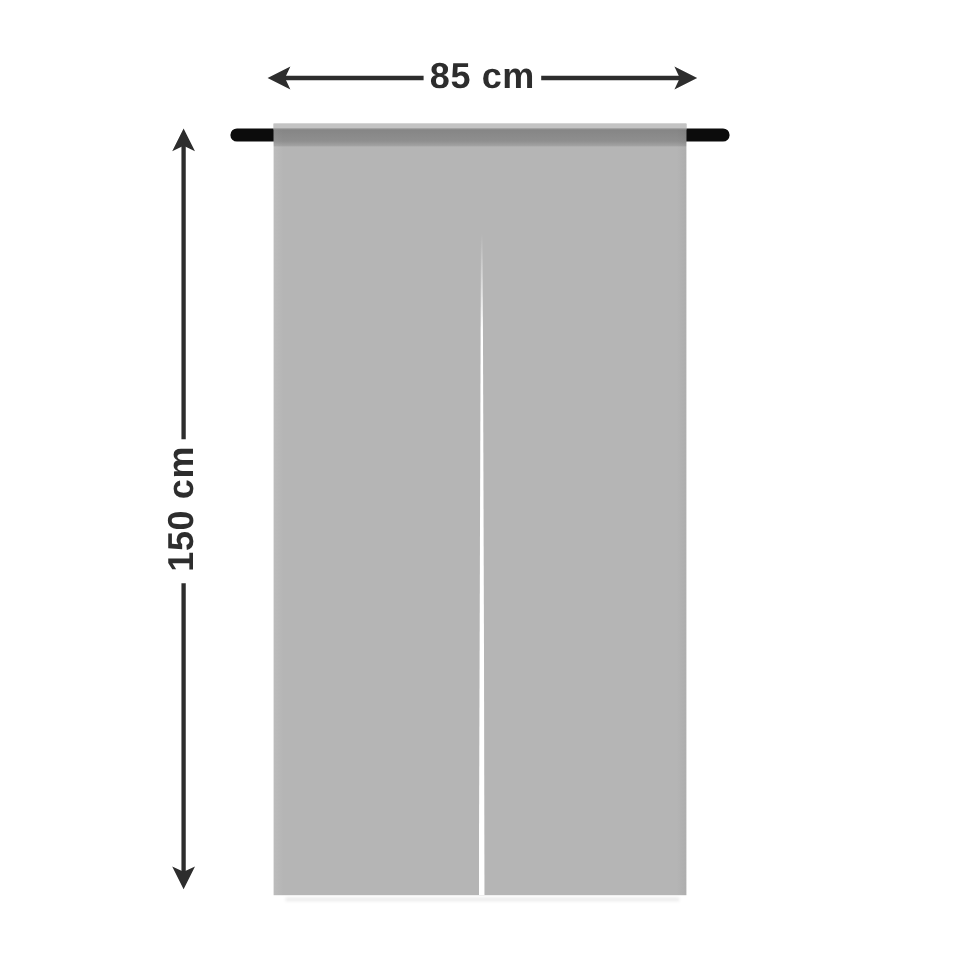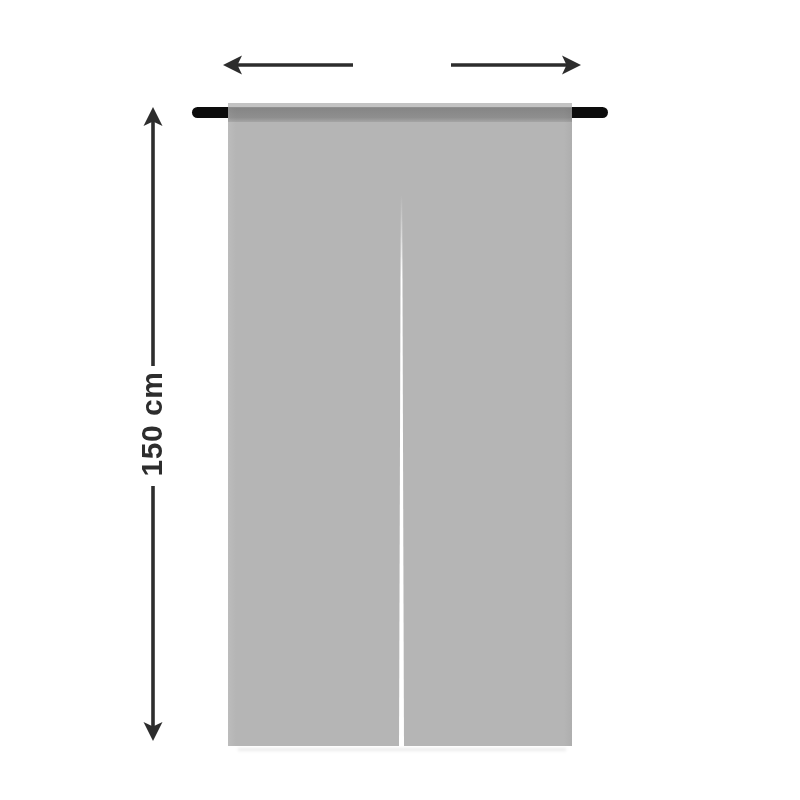--- a/index.html
+++ b/index.html
@@ -136,20 +136,21 @@
   </div>
 
   <svg class="dim-svg dim-top" width="364" height="28" viewBox="0 0 364 28">
     <g fill="#2d2d2d" stroke="#2d2d2d">
       <line x1="15" y1="14" x2="133" y2="14" stroke-width="3.6"></line>
       <line x1="231" y1="14" x2="349" y2="14" stroke-width="3.6"></line>
       <polygon points="3,14 22,4.5 17.5,14 22,23.5" stroke="none"></polygon>
       <polygon points="361,14 342,4.5 346.5,14 342,23.5" stroke="none"></polygon>
     </g>
   </svg>
+  <div class="dim-label dim-label-width">85 cm</div>
 
   <svg class="dim-svg dim-left" width="26" height="640" viewBox="0 0 26 640">
     <g fill="#2d2d2d" stroke="#2d2d2d">
       <line x1="13" y1="16" x2="13" y2="262" stroke-width="3.6"></line>
       <line x1="13" y1="382" x2="13" y2="624" stroke-width="3.6"></line>
       <polygon points="13,3 3.5,22 13,17.5 22.5,22" stroke="none"></polygon>
       <polygon points="13,637 3.5,618 13,622.5 22.5,618" stroke="none"></polygon>
     </g>
   </svg>
   <div class="dim-label dim-label-height">150 cm</div>

